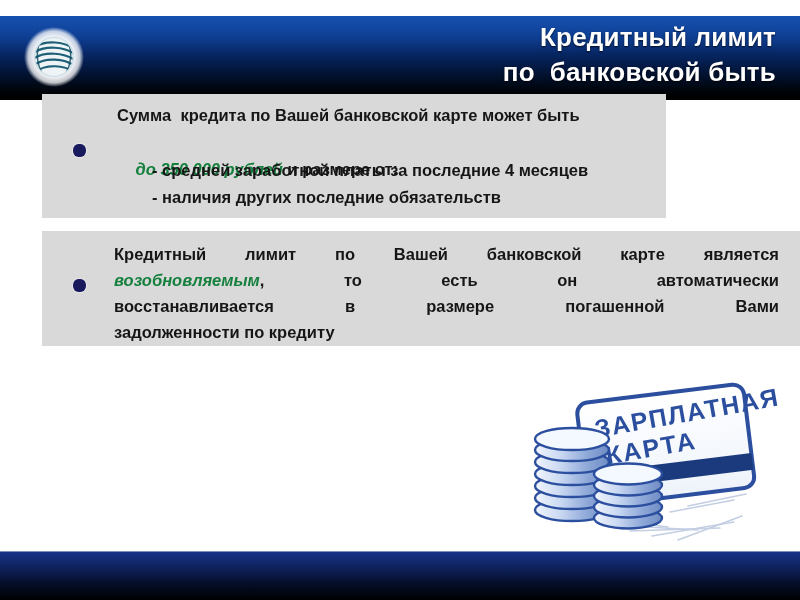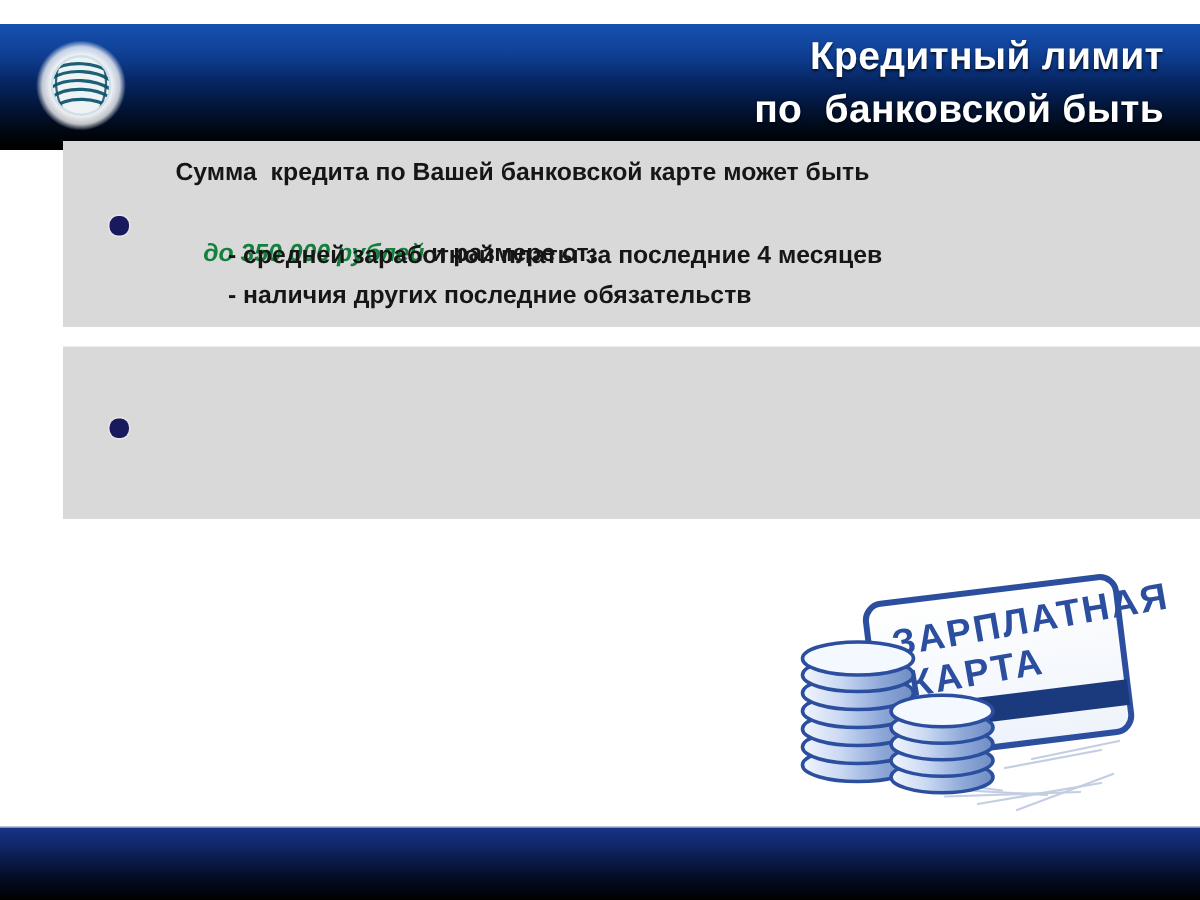--- a/index.html
+++ b/index.html
@@ -72,21 +72,21 @@
 
   
   .panel {
     position: absolute;
     left: 42px;
     background: #d9d9d9;
     box-sizing: border-box;
   }
   .panel-one {
     top: 94px;
-    width: 758px;
+    width: 624px;
     height: 124px;
     text-align: right;
   }
   .panel-two {
     top: 231px;
     width: 758px;
     height: 115px;
   }
 
   .bullet {
@@ -230,20 +230,26 @@
     </div>
 
     <div class="body-text p1-line3">- средней заработной платы за последние 4 месяцев</div>
 
     <div class="body-text p1-line4">- наличия других последние обязательств</div>
   </div>
 
   <div class="panel panel-two">
     <div class="bullet"></div>
 
+    <div class="justified">
+      <span class="stretch-line">Кредитный лимит по Вашей банковской карте является</span>
+      <span class="stretch-line"><span class="green">возобновляемым</span><span>, то есть он автоматически</span></span>
+      <span class="stretch-line">восстанавливается в размере погашенной Вами</span>
+      <span class="last-line">задолженности по кредиту</span>
+    </div>
   </div>
 
   <div class="illustration">
     <svg width="270" height="170" viewBox="0 0 270 170" aria-hidden="true">
       <defs>
         <linearGradient id="cardface" x1="0" y1="0" x2="0" y2="1">
           <stop offset="0%" stop-color="#ffffff"></stop>
           <stop offset="100%" stop-color="#eef3fb"></stop>
         </linearGradient>
         <linearGradient id="coinface" x1="0" y1="0" x2="1" y2="0">

